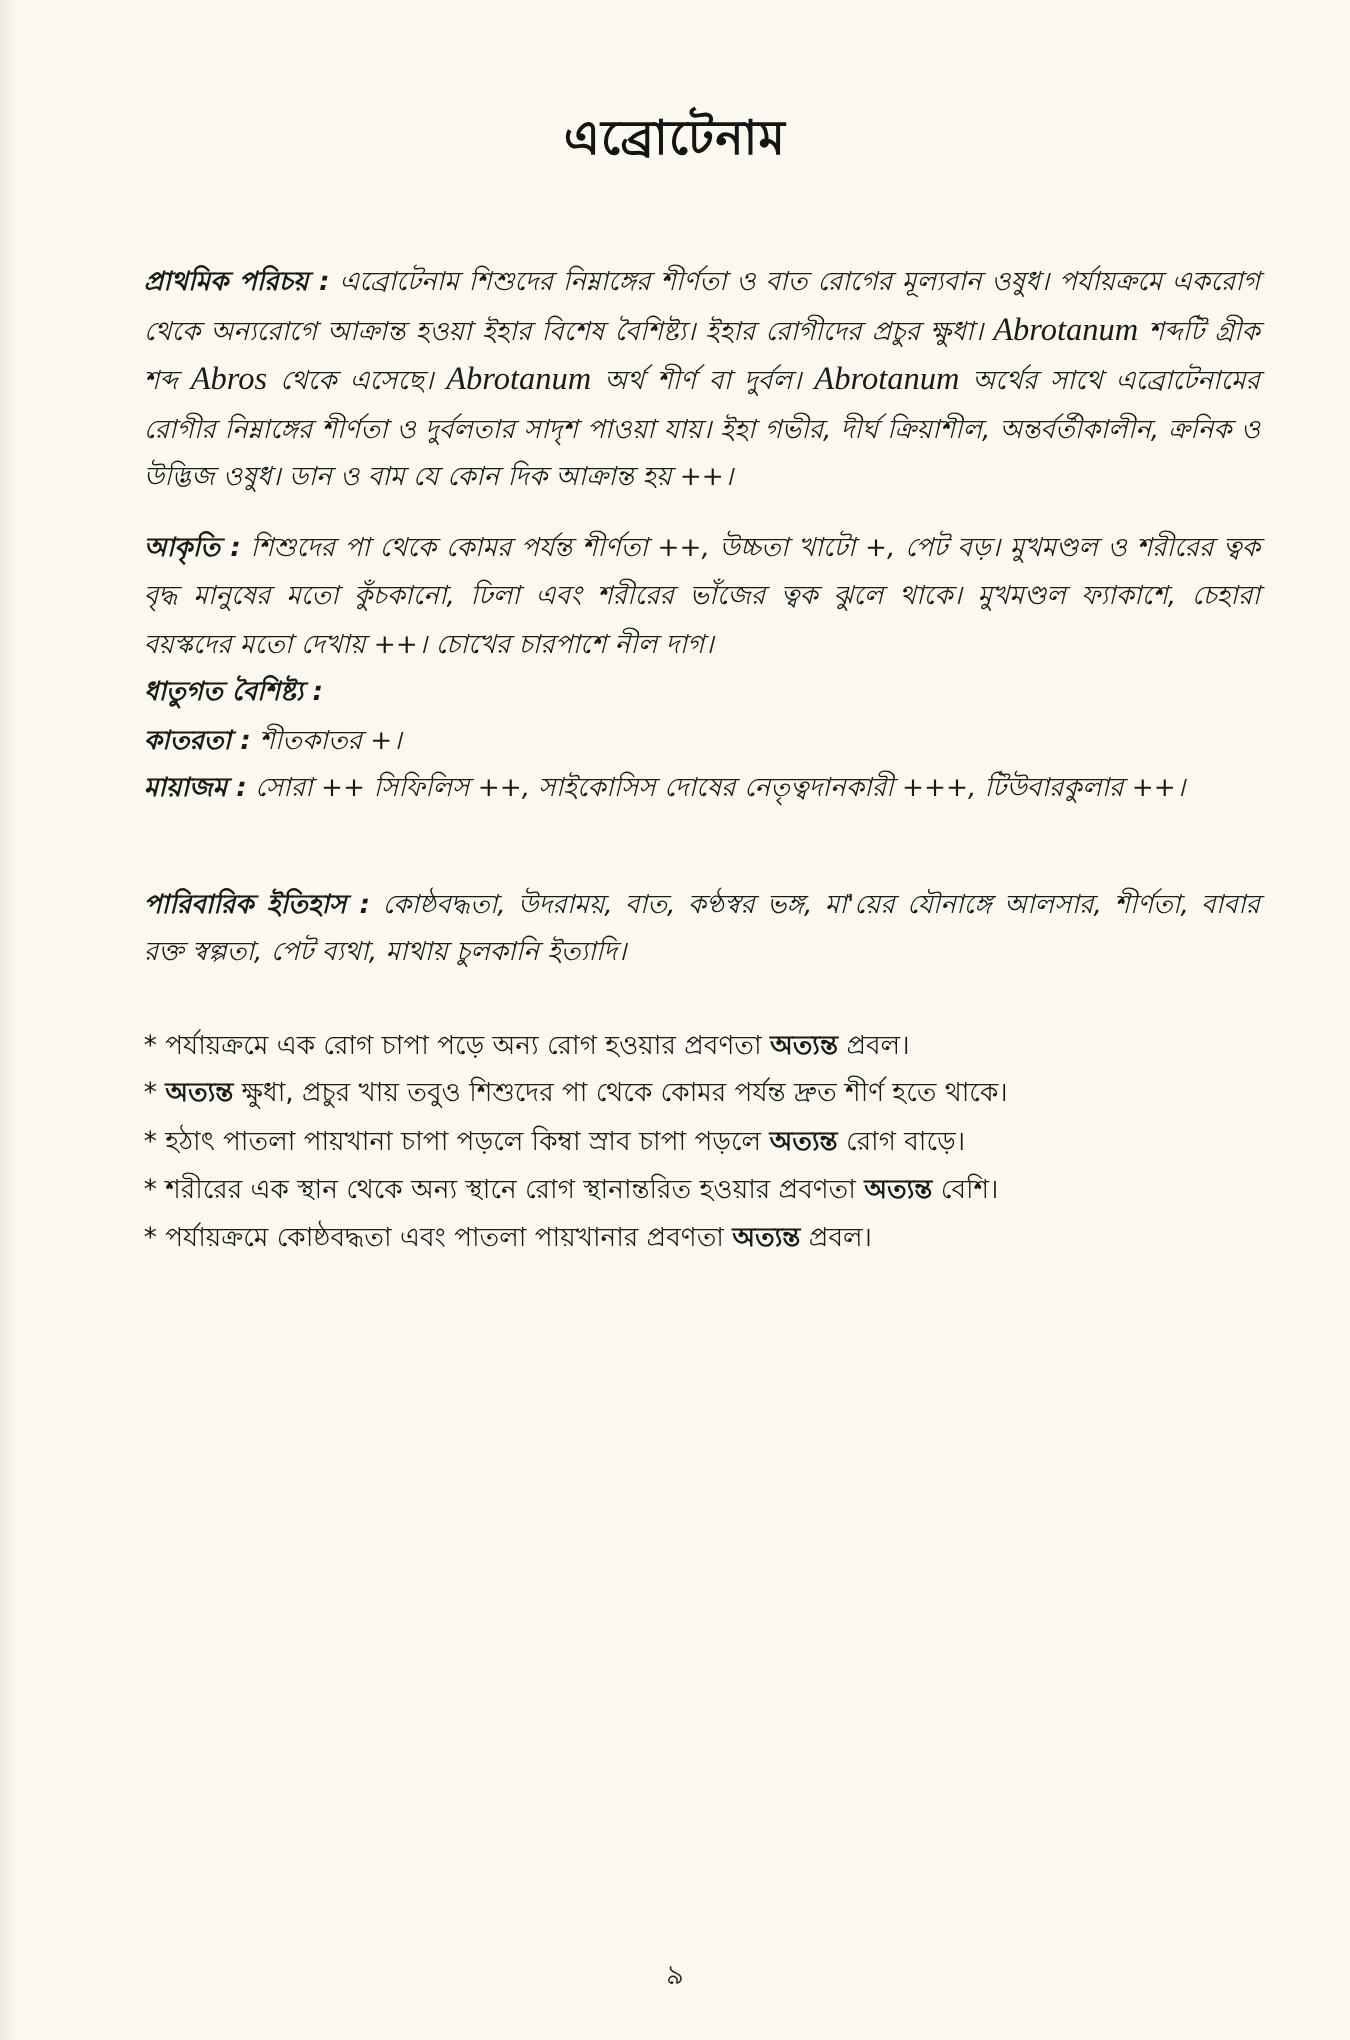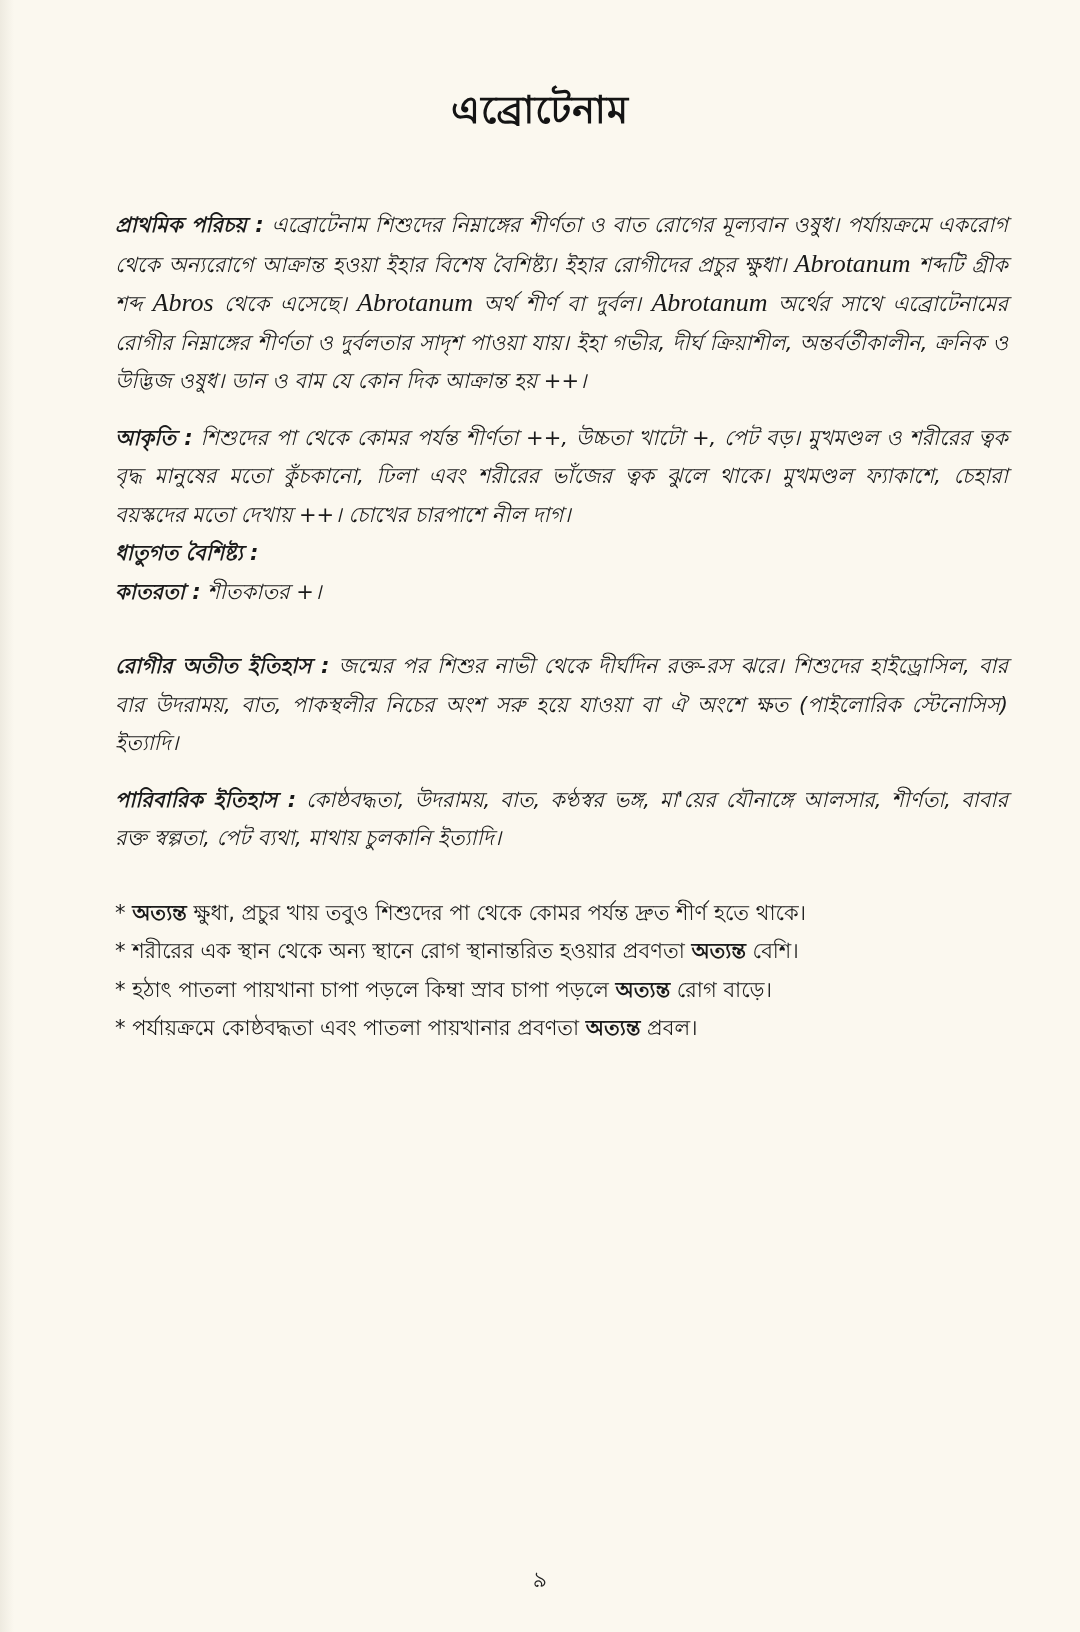--- a/index.html
+++ b/index.html
@@ -71,44 +71,45 @@
 
     <p>
       <span class="label">আকৃতি :</span><span> শিশুদের পা থেকে কোমর পর্যন্ত শীর্ণতা ++, উচ্চতা খাটো +, পেট বড়। মুখমণ্ডল ও শরীরের ত্বক বৃদ্ধ মানুষের মতো কুঁচকানো, ঢিলা এবং শরীরের ভাঁজের ত্বক ঝুলে থাকে। মুখমণ্ডল ফ্যাকাশে, চেহারা বয়স্কদের মতো দেখায় ++। চোখের চারপাশে নীল দাগ।</span>
     </p>
     <p>
       <span class="label">ধাতুগত বৈশিষ্ট্য :</span>
     </p>
     <p>
       <span class="label">কাতরতা :</span><span> শীতকাতর +।</span>
     </p>
+    <p>
+      <span class="label">মায়াজম :</span><span> সোরা ++ সিফিলিস ++, সাইকোসিস দোষের নেতৃত্বদানকারী +++, টিউবারকুলার ++।</span>
+    </p>
 
     <div class="gap"></div>
 
 
     <div class="gap"></div>
 
-    <p>
-      <span class="label">রোগীর অতীত ইতিহাস :</span><span> জন্মের পর শিশুর নাভী থেকে দীর্ঘদিন রক্ত-রস ঝরে। শিশুদের হাইড্রোসিল, বার বার উদরাময়, বাত, পাকস্থলীর নিচের অংশ সরু হয়ে যাওয়া বা ঐ অংশে ক্ষত (পাইলোরিক স্টেনোসিস) ইত্যাদি।</span>
-    </p>
 
     <div class="gap"></div>
 
     <p>
       <span class="label">পারিবারিক ইতিহাস :</span><span> কোষ্ঠবদ্ধতা, উদরাময়, বাত, কণ্ঠস্বর ভঙ্গ, মা'য়ের যৌনাঙ্গে আলসার, শীর্ণতা, বাবার রক্ত স্বল্পতা, পেট ব্যথা, মাথায় চুলকানি ইত্যাদি।</span>
     </p>
 
     <div class="gap"></div>
 
 
     <div class="gap"></div>
 
 
     <div>
+      <span class="bullet"><span>* </span><span>পর্যায়ক্রমে এক রোগ চাপা পড়ে অন্য রোগ হওয়ার প্রবণতা </span><span class="strong">অত্যন্ত</span><span></span><span> প্রবল।</span></span>
       <span class="bullet"><span>* </span><span></span><span class="strong">অত্যন্ত</span><span> ক্ষুধা, প্রচুর খায় তবুও শিশুদের পা থেকে কোমর পর্যন্ত দ্রুত শীর্ণ হতে থাকে।</span><span></span></span>
+      <span class="bullet"><span>* </span><span>হঠাৎ পাতলা পায়খানা চাপা পড়লে কিম্বা স্রাব চাপা পড়লে </span><span class="strong">অত্যন্ত</span><span></span><span> রোগ বাড়ে।</span></span>
       <span class="bullet"><span>* </span><span>শরীরের এক স্থান থেকে অন্য স্থানে রোগ স্থানান্তরিত হওয়ার প্রবণতা </span><span class="strong">অত্যন্ত</span><span></span><span> বেশি।</span></span>
-      <span class="bullet"><span>* </span><span>হঠাৎ পাতলা পায়খানা চাপা পড়লে কিম্বা স্রাব চাপা পড়লে </span><span class="strong">অত্যন্ত</span><span></span><span> রোগ বাড়ে।</span></span>
       <span class="bullet"><span>* </span><span>পর্যায়ক্রমে কোষ্ঠবদ্ধতা এবং পাতলা পায়খানার প্রবণতা </span><span class="strong">অত্যন্ত</span><span></span><span> প্রবল।</span></span>
     </div>
   </div>
 
   <div class="page-number">৯</div>
 </div>
 
 </body></html>

